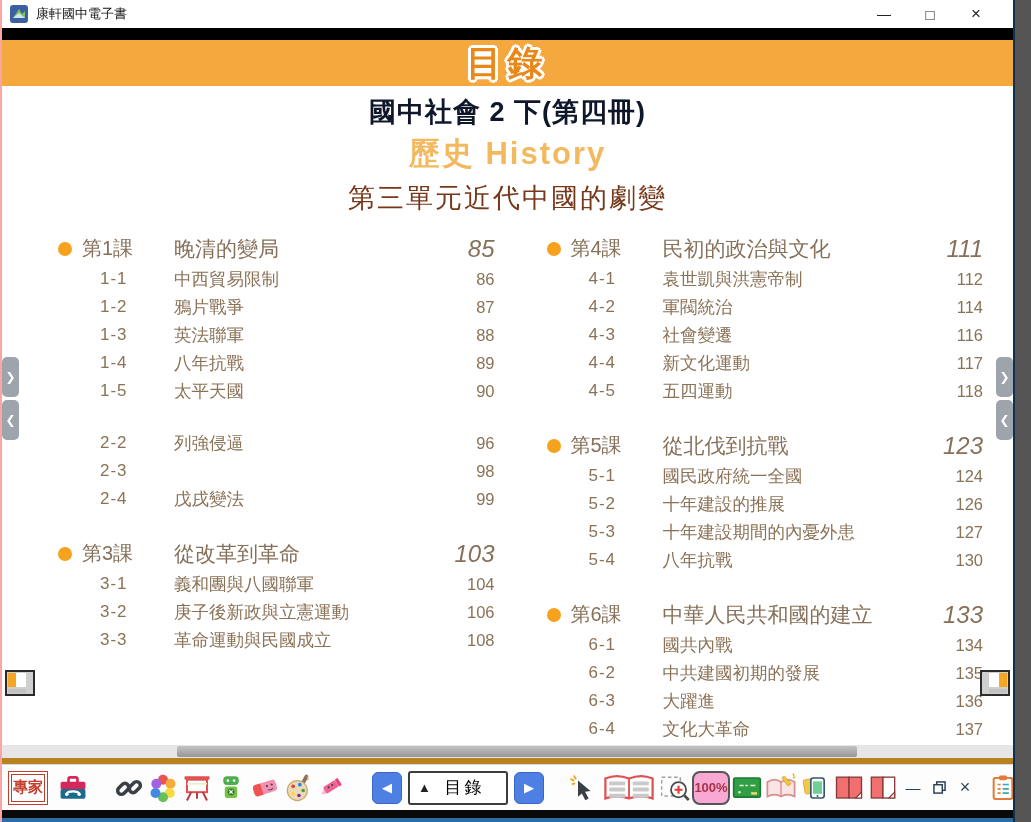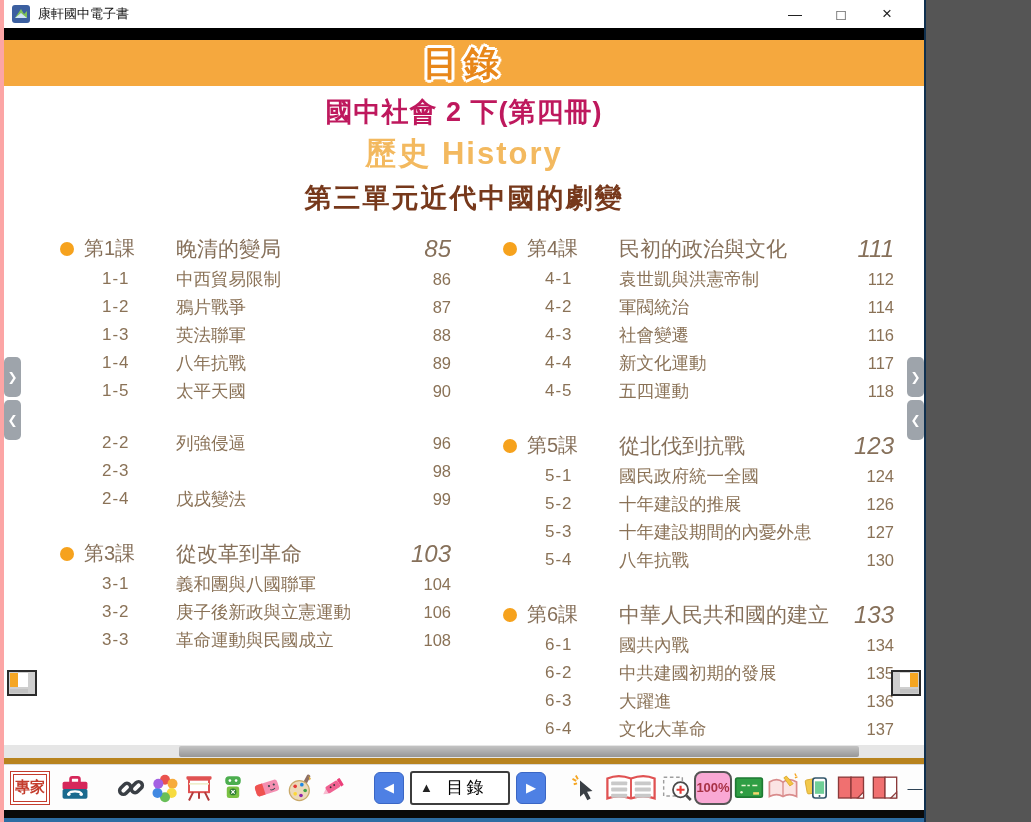--- a/index.html
+++ b/index.html
@@ -1,41 +1,41 @@
 <!DOCTYPE html>
 <html><head>
 <meta charset="utf-8">
 <style>
   html,body{margin:0;padding:0;background:#555;}
   *{box-sizing:border-box;}
   .window{
-    position:relative;width:926px;height:822px;background:#fff;overflow:hidden;
+    position:relative;width:1015px;height:822px;background:#fff;overflow:hidden;
     font-family:"Liberation Sans","DejaVu Sans",sans-serif;
-    border-left:4px solid #fca5a5;border-right:2px solid #10304e;
+    border-left:2px solid #fca5a5;border-right:2px solid #10304e;
   }
   
   .titlebar{height:28px;background:#fff;display:flex;align-items:center;padding-left:8px;}
   .app-icon{width:18px;height:18px;margin-right:8px;flex:0 0 auto;}
   .win-title{font-size:13px;color:#111;}
   .win-controls{margin-left:auto;display:flex;align-items:center;padding-right:14px;}
   .win-controls span{width:46px;text-align:center;color:#222;cursor:default;}
   .wc-min{font-size:14px;} .wc-max{font-size:15px;} .wc-close{font-size:17px;}
   .blackbar{height:12px;background:#000;}
   
   .header{height:46px;background:#F5A83E;display:flex;align-items:center;justify-content:center;}
   .header-title{
     font-size:35px;font-weight:bold;color:#E8871A;letter-spacing:6px;
     text-shadow:-2px -2px 0 #fff,2px -2px 0 #fff,-2px 2px 0 #fff,2px 2px 0 #fff,
                  0 -3px 0 #fff,0 3px 0 #fff,-3px 0 0 #fff,3px 0 0 #fff;
   }
   
   .content{height:672px;background:#fff;overflow:hidden;position:relative;}
-  .book-title{text-align:center;margin-top:8px;font-size:27px;font-weight:bold;color:#be185d;letter-spacing:1px;}
+  .book-title{text-align:center;margin-top:8px;font-size:27px;font-weight:bold;color:#0f172a;letter-spacing:1px;}
   .subject-title{text-align:center;margin-top:3px;font-size:31px;font-weight:bold;color:#F3B95F;letter-spacing:2px;}
-  .unit-row{display:flex;justify-content:center;margin-top:5px;font-size:27px;font-weight:bold;color:#76381B;letter-spacing:2px;}
+  .unit-row{display:flex;justify-content:center;margin-top:5px;font-size:27px;font-weight:normal;color:#76381B;letter-spacing:2px;}
   .columns{display:flex;margin-top:16px;padding:0 30px 0 56px;gap:52px;}
   .toc-col{flex:1;min-width:0;}
   .lesson-group{margin-bottom:24px;}
   .lesson-row{display:flex;align-items:center;height:33px;color:#86705A;}
   .bullet{width:14px;height:14px;border-radius:50%;background:#F6A21D;margin-right:10px;flex:0 0 auto;}
   .l-label{width:92px;font-size:20px;flex:0 0 auto;}
   .l-title{font-size:21px;white-space:nowrap;overflow:hidden;}
   .l-page{margin-left:auto;font-size:24px;padding-left:8px;font-style:italic;}
   .section-row{display:flex;align-items:center;height:28px;color:#8A7257;padding-left:42px;}
   .s-num{width:74px;font-size:17px;letter-spacing:1px;flex:0 0 auto;}

